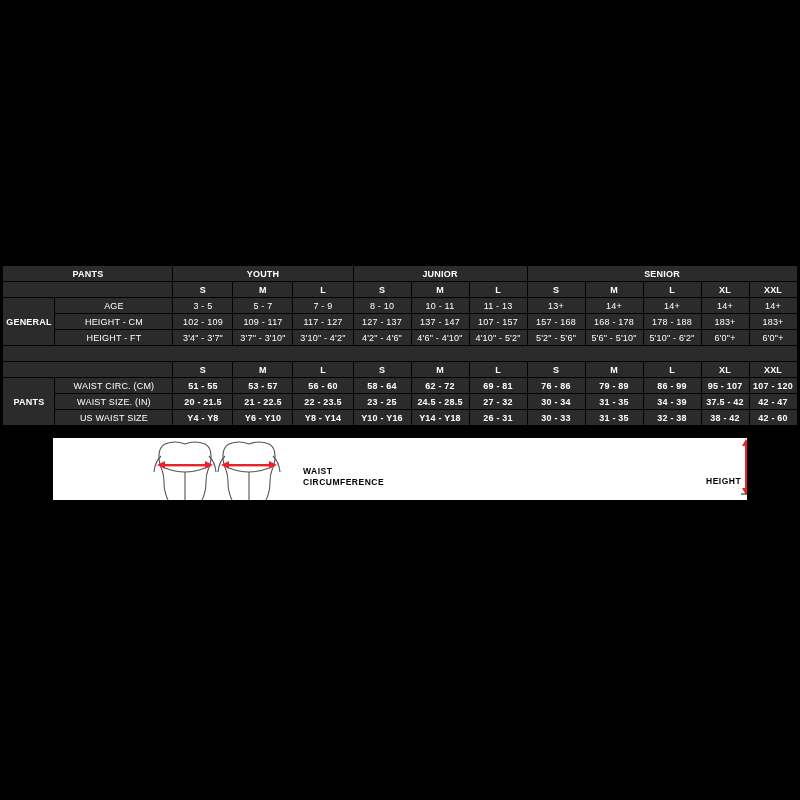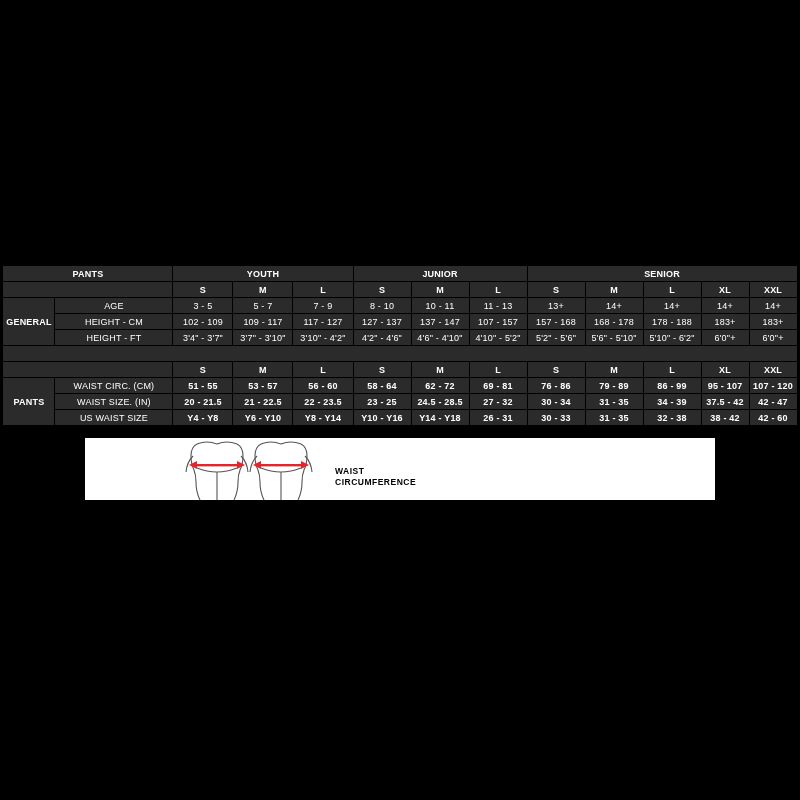--- a/index.html
+++ b/index.html
@@ -99,21 +99,21 @@
 
   .spacer-row td {
     background: #000000;
     border: none;
     height: 4px;
   }
 
   
   #illus {
     position: relative;
-    width: 630px;
+    width: 694px;
     height: 62px;
     margin: 4px auto 0 auto;
     background: #ffffff;
     overflow: hidden;
   }
   #illus svg { display: block; }
 
   .illus-label {
     position: absolute;
     font-size: 8.5px;

